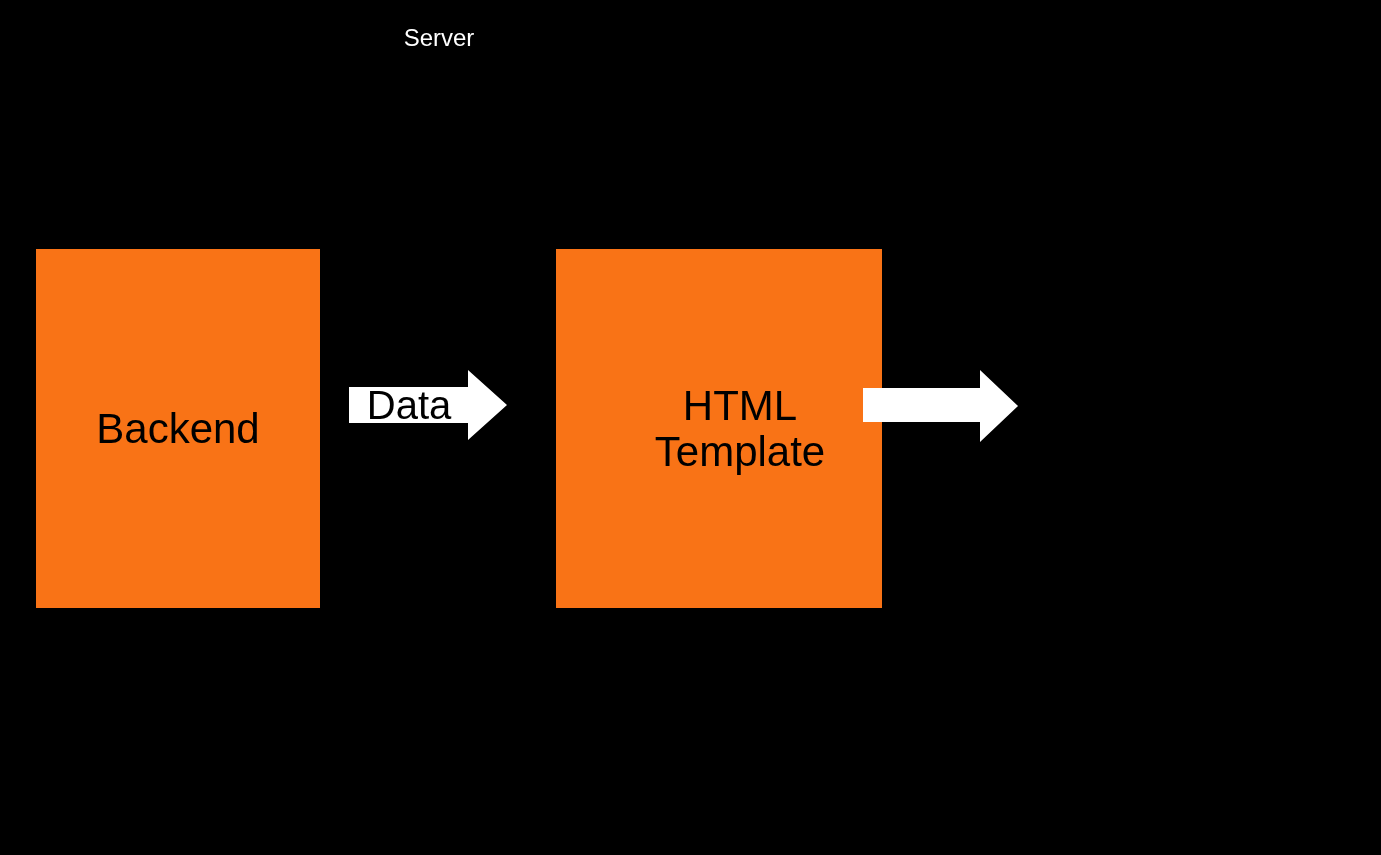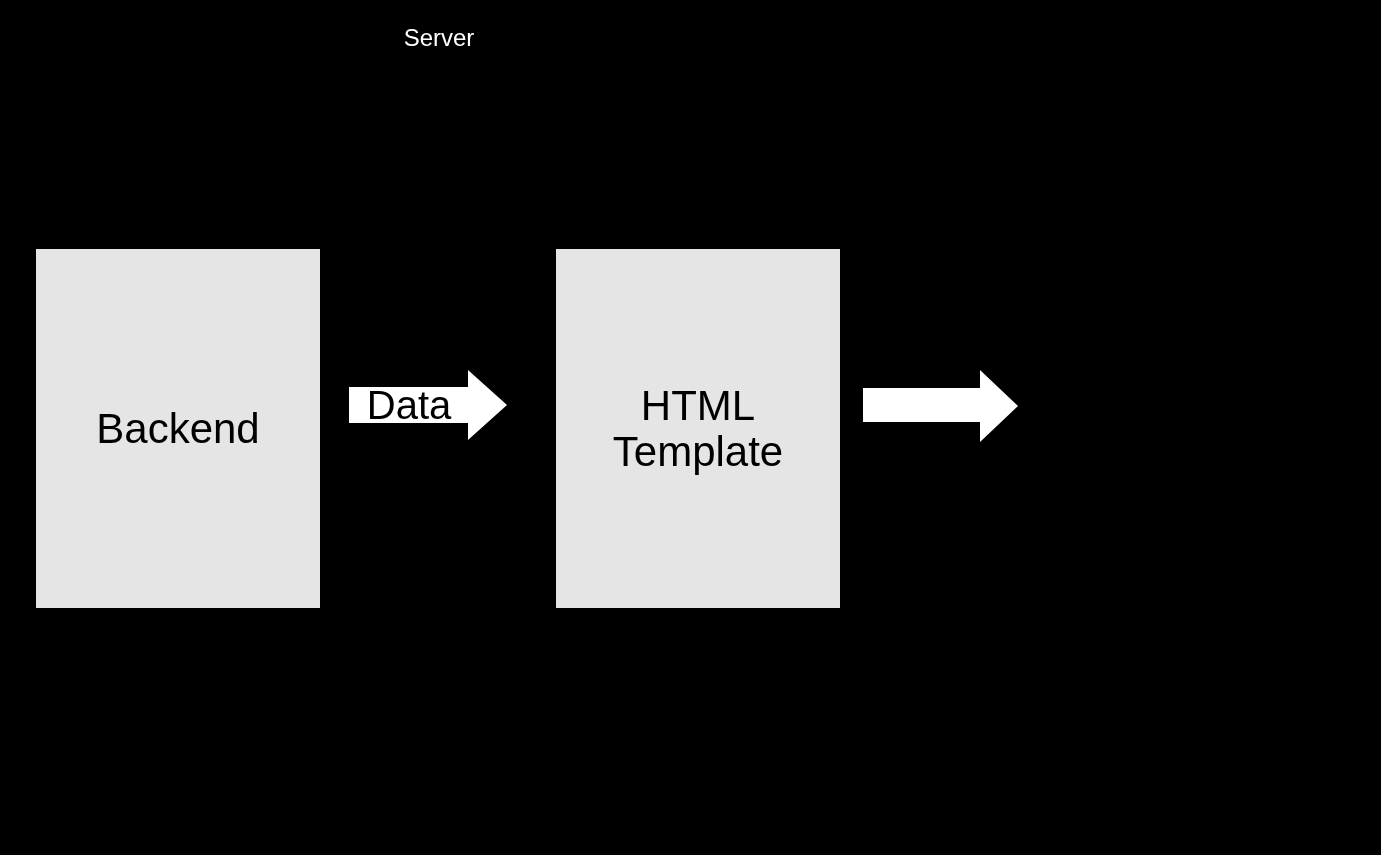--- a/index.html
+++ b/index.html
@@ -25,35 +25,35 @@
     line-height: 48px;
     font-weight: 400;
   }
   .section-label.server { left: 329px; }
   .section-label.client { left: 1068px; }
   .node {
     position: absolute;
     top: 249px;
     width: 284px;
     height: 359px;
-    background: #e5e5e5;
+    background: #f97316;
     display: flex;
     align-items: center;
     justify-content: center;
   }
   .node .node-label {
     color: #000000;
     font-size: 42px;
     line-height: 46px;
     text-align: center;
     white-space: pre-line;
     font-weight: 400;
   }
   .node.backend { left: 36px; }
-  .node.template { left: 556px; }
+  .node.template { left: 556px; padding-left: 42px; }
   .node.show { left: 1041px; }
   .arrow-svg {
     position: absolute;
     display: block;
   }
   .arrow-svg.arrow1 { left: 349px; top: 370px; }
   .arrow-svg.arrow2 { left: 863px; top: 370px; }
   .arrow-label {
     position: absolute;
     left: 349px;

